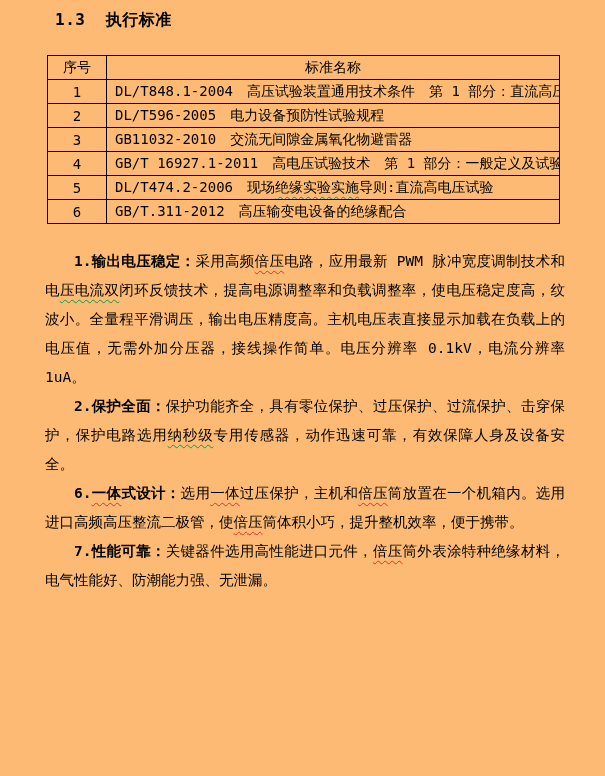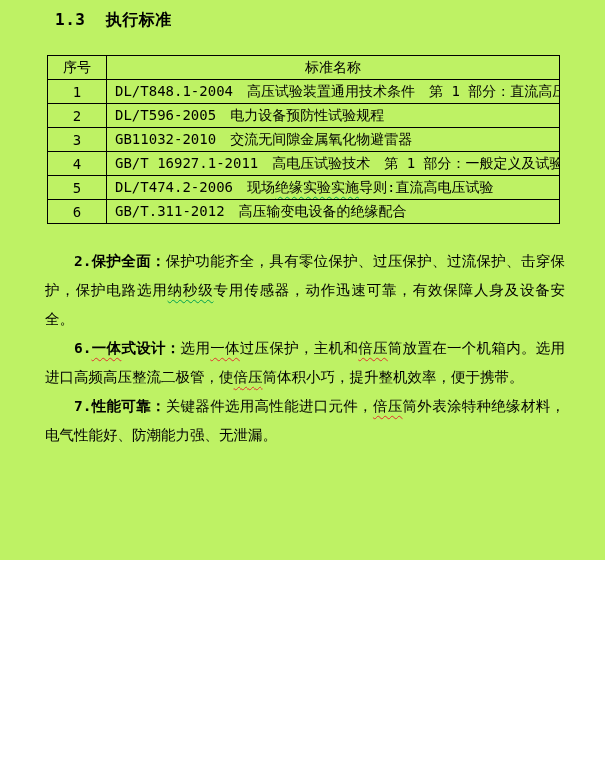--- a/index.html
+++ b/index.html
@@ -4,24 +4,24 @@
 <style>
   html, body { margin: 0; padding: 0; }
   body {
     width: 605px; height: 776px;
     background: #ffffff;
     color: #000000;
     font-family: "DejaVu Sans Mono", "Liberation Mono", monospace;
   }
   .page {
     box-sizing: border-box;
-    width: 605px; height: 560px;
+    width: 605px; height: 776px;
     padding: 8px 40px 0 45px;
     overflow: hidden;
-    background: #bef264;
+    background: #fdba74;
   }
   .heading {
     font-size: 16px;
     font-weight: bold;
     margin: 0;
     white-space: pre;
     letter-spacing: 0.5px;
   }
   .heading-13 { margin: 2px 0 0 10px; }
   .heading-14 { margin: 25px 0 0 10px; }
@@ -108,18 +108,19 @@
         </tr>
         <tr>
           <td class="cell-no">6</td>
           <td class="cell-name"><span>GB/T.311-2012　高压输变电设备的绝缘配合</span></td>
         </tr>
       </tbody>
   </table>
 
 
   <div id="features" class="features">
+      <p><span class="seg-bold">1.输出电压稳定：</span><span>采用高频</span><span class="sq-red">倍压</span><span>电路，应用最新 PWM 脉冲宽度调制技术和电</span><span class="sq-green">压电流双</span><span>闭环反馈技术，提高电源调整率和负载调整率，使电压稳定度高，纹波小。全量程平滑调压，输出电压精度高。主机电压表直接显示加载在负载上的电压值，无需外加分压器，接线操作简单。电压分辨率 0.1kV，电流分辨率 1uA。</span></p>
       <p><span class="seg-bold">2.保护全面：</span><span>保护功能齐全，具有零位保护、过压保护、过流保护、击穿保护，保护电路选用</span><span class="sq-green">纳秒级</span><span>专用传感器，动作迅速可靠，有效保障人身及设备安全。</span></p>
       <p><span class="seg-bold">6.</span><span class="seg-bold sq-red">一体</span><span class="seg-bold">式设计：</span><span>选用</span><span class="sq-red">一体</span><span>过压保护，主机和</span><span class="sq-red">倍压</span><span>筒放置在一个机箱内。选用进口高频高压整流二极管，使</span><span class="sq-red">倍压</span><span>筒体积小巧，提升整机效率，便于携带。</span></p>
       <p><span class="seg-bold">7.性能可靠：</span><span>关键器件选用高性能进口元件，</span><span class="sq-red">倍压</span><span>筒外表涂特种绝缘材料，电气性能好、防潮能力强、无泄漏。</span></p>
     </div>
 
 </div>
 
 </body></html>

